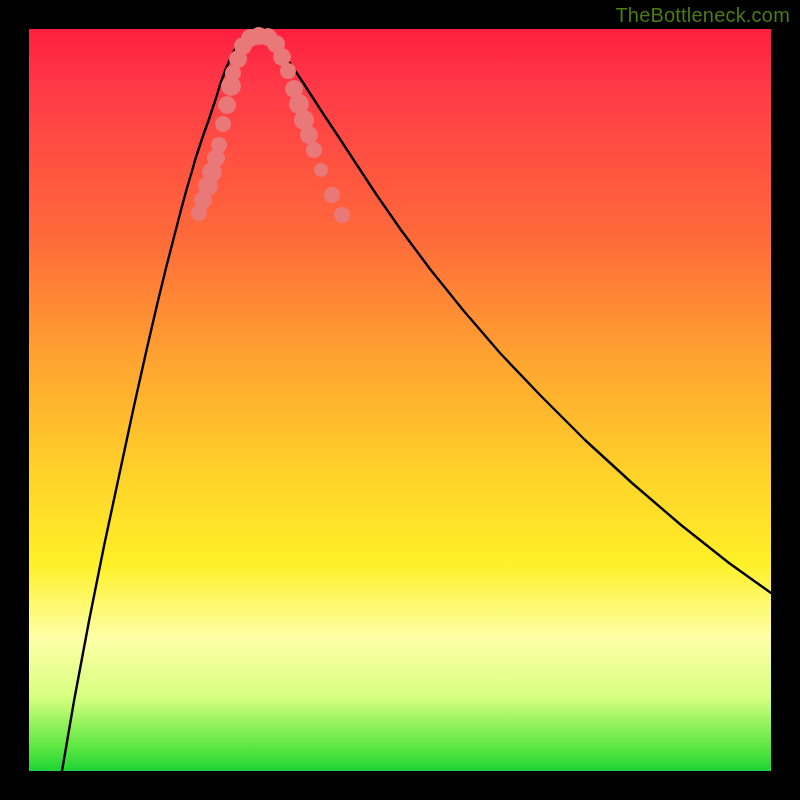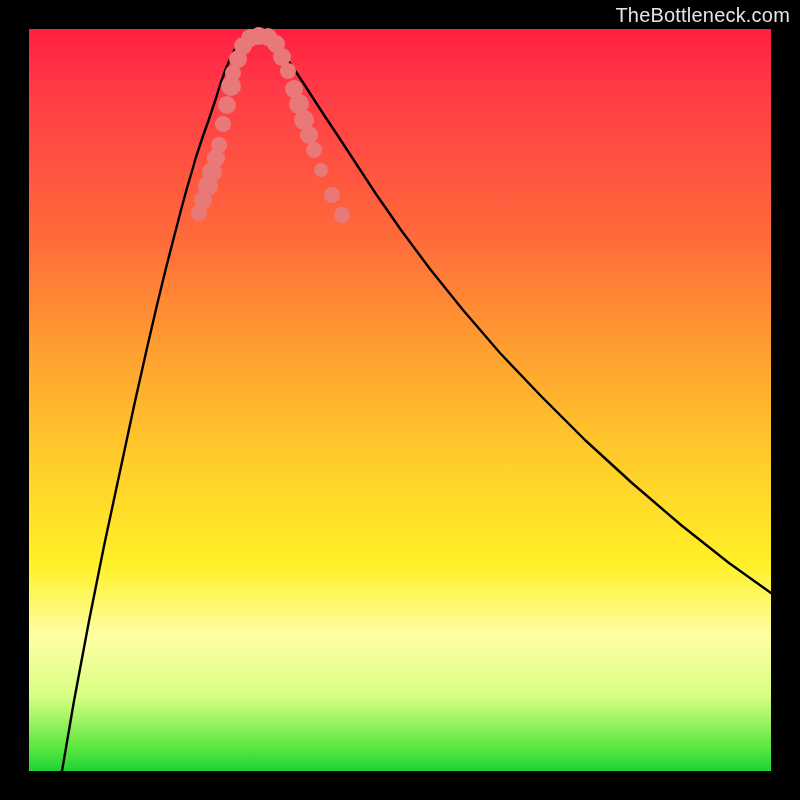--- a/index.html
+++ b/index.html
@@ -37,21 +37,21 @@
       #feffa6 82%,
       #d7ff80 90%,
       #58e63f 97%,
       #1fd336 100%
     );
   }
   .watermark {
     position: absolute;
     top: 4px;
     right: 10px;
-    color: #e5e5e5;
+    color: #4d7c0f;
     font-size: 20px;
     letter-spacing: 0.2px;
     user-select: none;
   }
   svg.curves {
     position: absolute;
     left: 0;
     top: 0;
     width: 742px;
     height: 742px;

